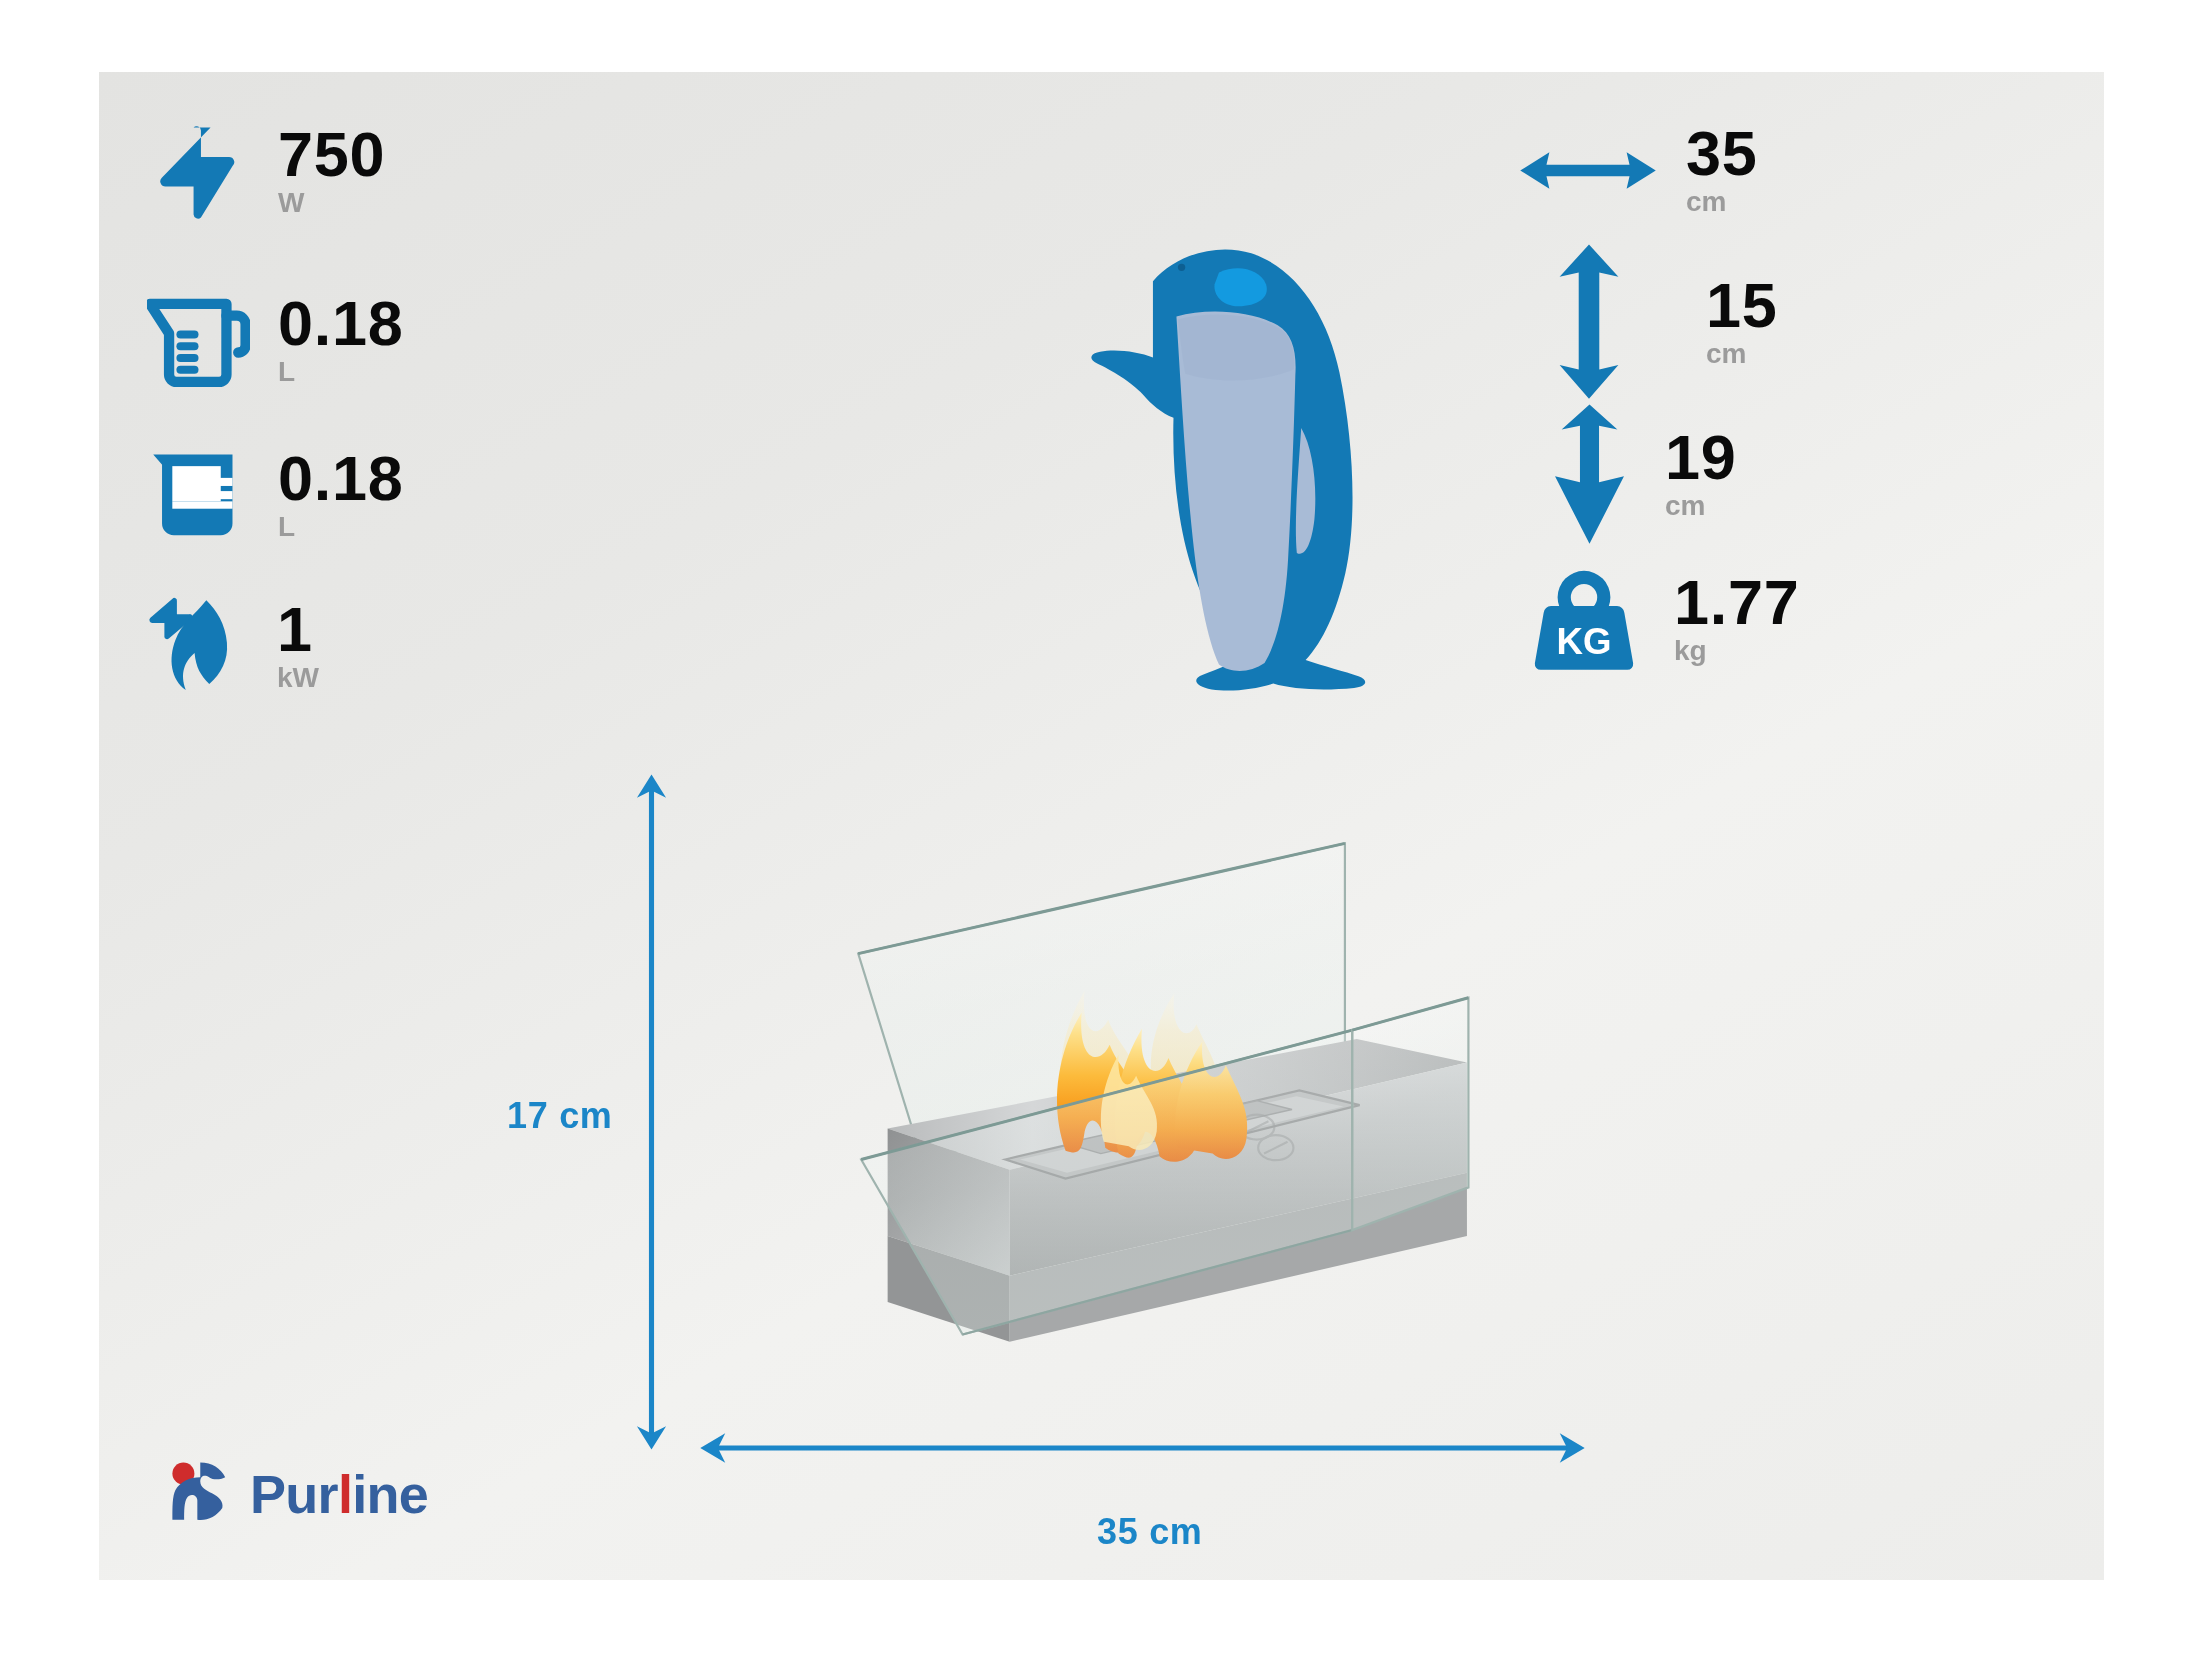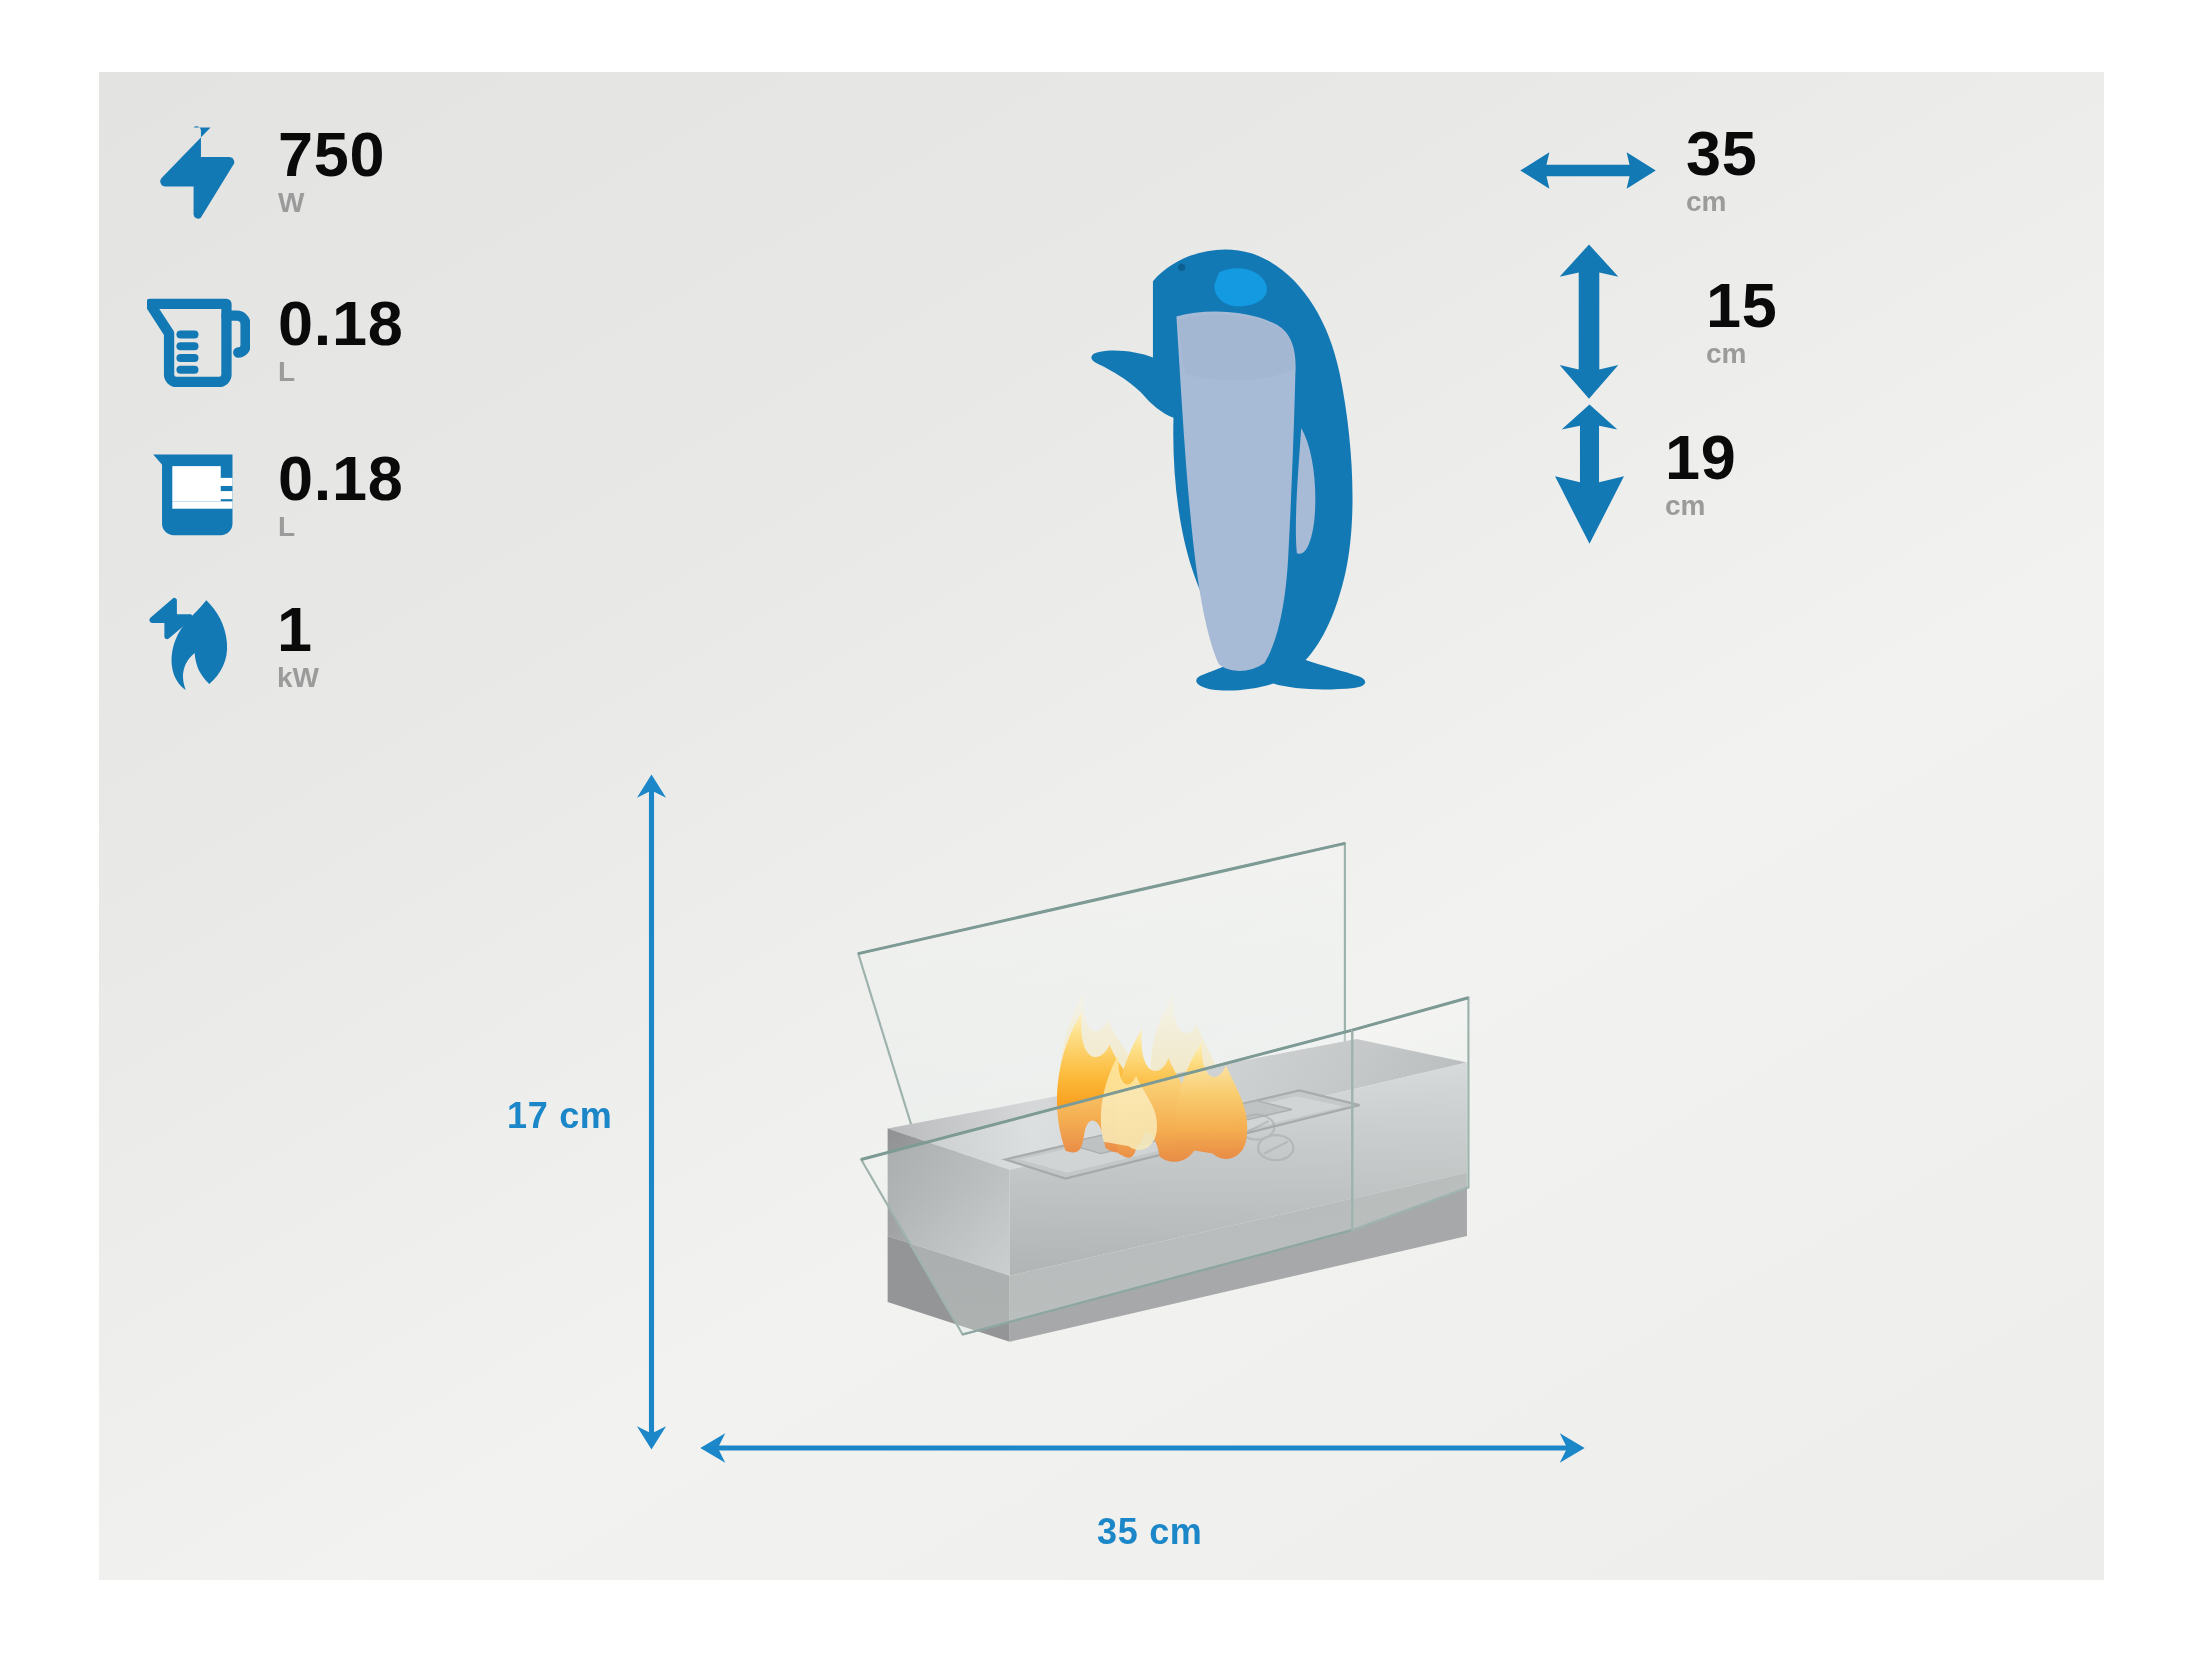--- a/index.html
+++ b/index.html
@@ -148,20 +148,34 @@
         <svg width="81" height="143" viewBox="0 0 110 195">
           <path d="M55 2 L93 36 L68 31 L68 108 L102 100 L55 192 L8 100 L42 108 L42 31 L17 36 Z" fill="#1379b5"></path>
         </svg>
       </span>
       <span class="spec-text">
         <span class="spec-value">19</span>
         <span class="spec-unit">cm</span>
       </span>
     </div>
 
+    <div class="spec-row right" style="left:1422px;top:485px;">
+      <span class="spec-icon" style="width:125px;flex:0 0 125px;height:125px;">
+        <svg width="110" height="110" viewBox="0 0 150 150">
+          <path d="M75 8 a36 36 0 0 0 -36 36 a36 36 0 0 0 8 22 l56 0 a36 36 0 0 0 8 -22 a36 36 0 0 0 -36 -36 Z
+                   M75 26 a18 18 0 0 1 18 18 a18 18 0 0 1 -18 18 a18 18 0 0 1 -18 -18 a18 18 0 0 1 18 -18 Z" fill="#1379b5"></path>
+          <path d="M30 56 L120 56 a10 10 0 0 1 10 9 L142 134 a8 8 0 0 1 -8 9 L16 143 a8 8 0 0 1 -8 -9 L20 65 a10 10 0 0 1 10 -9 Z" fill="#1379b5"></path>
+          <text x="75" y="122" text-anchor="middle" font-family="Liberation Sans, sans-serif" font-size="50" font-weight="bold" fill="#ffffff">KG</text>
+        </svg>
+      </span>
+      <span class="spec-text">
+        <span class="spec-value">1.77</span>
+        <span class="spec-unit">kg</span>
+      </span>
+    </div>
 
   </div>
 
   <div id="penguin">
     <svg width="323" height="500" viewBox="0 0 440 680">
 
       <path d="M98 72 C130 34 188 20 232 34 C292 53 336 118 352 196
                C372 292 376 400 360 470 C348 522 330 562 306 588
                C330 596 360 604 378 610 C392 615 390 624 372 626
                C330 630 288 628 262 620
@@ -289,15 +303,27 @@
     <svg width="889" height="44" viewBox="0 0 1210 60">
       <line x1="14" y1="30" x2="1196" y2="30" stroke="#1b86c8" stroke-width="7"></line>
       <path d="M2 30 L36 10 L26 30 L36 50 Z" fill="#1b86c8"></path>
       <path d="M1208 30 L1174 10 L1184 30 L1174 50 Z" fill="#1b86c8"></path>
     </svg>
   </div>
 
   <div class="dim-label" id="dim-label-v">17 cm</div>
   <div class="dim-label" id="dim-label-h">35 cm</div>
 
+  <div id="logo">
+    <span id="logo-mark">
+      <svg width="66" height="66" viewBox="0 0 90 90">
+        <circle cx="21" cy="17" r="15" fill="#cf2c2c"></circle>
+        <path d="M44 2 C60 2 72 10 78 22 C70 26 62 26 56 22 C50 18 44 20 44 28
+                 C44 36 52 40 60 44 C70 49 76 56 74 64 C66 76 52 82 40 80
+                 C40 70 40 60 40 54 C40 46 30 44 26 50 C22 56 22 68 22 80
+                 L6 80 C6 62 6 48 10 40 C16 28 30 22 44 22 Z" fill="#35609e"></path>
+      </svg>
+    </span>
+    <span id="logo-word"><span>Pur</span><span class="red-l">l</span><span>ine</span></span>
+  </div>
 
 </div>
 
 
 </body></html>

